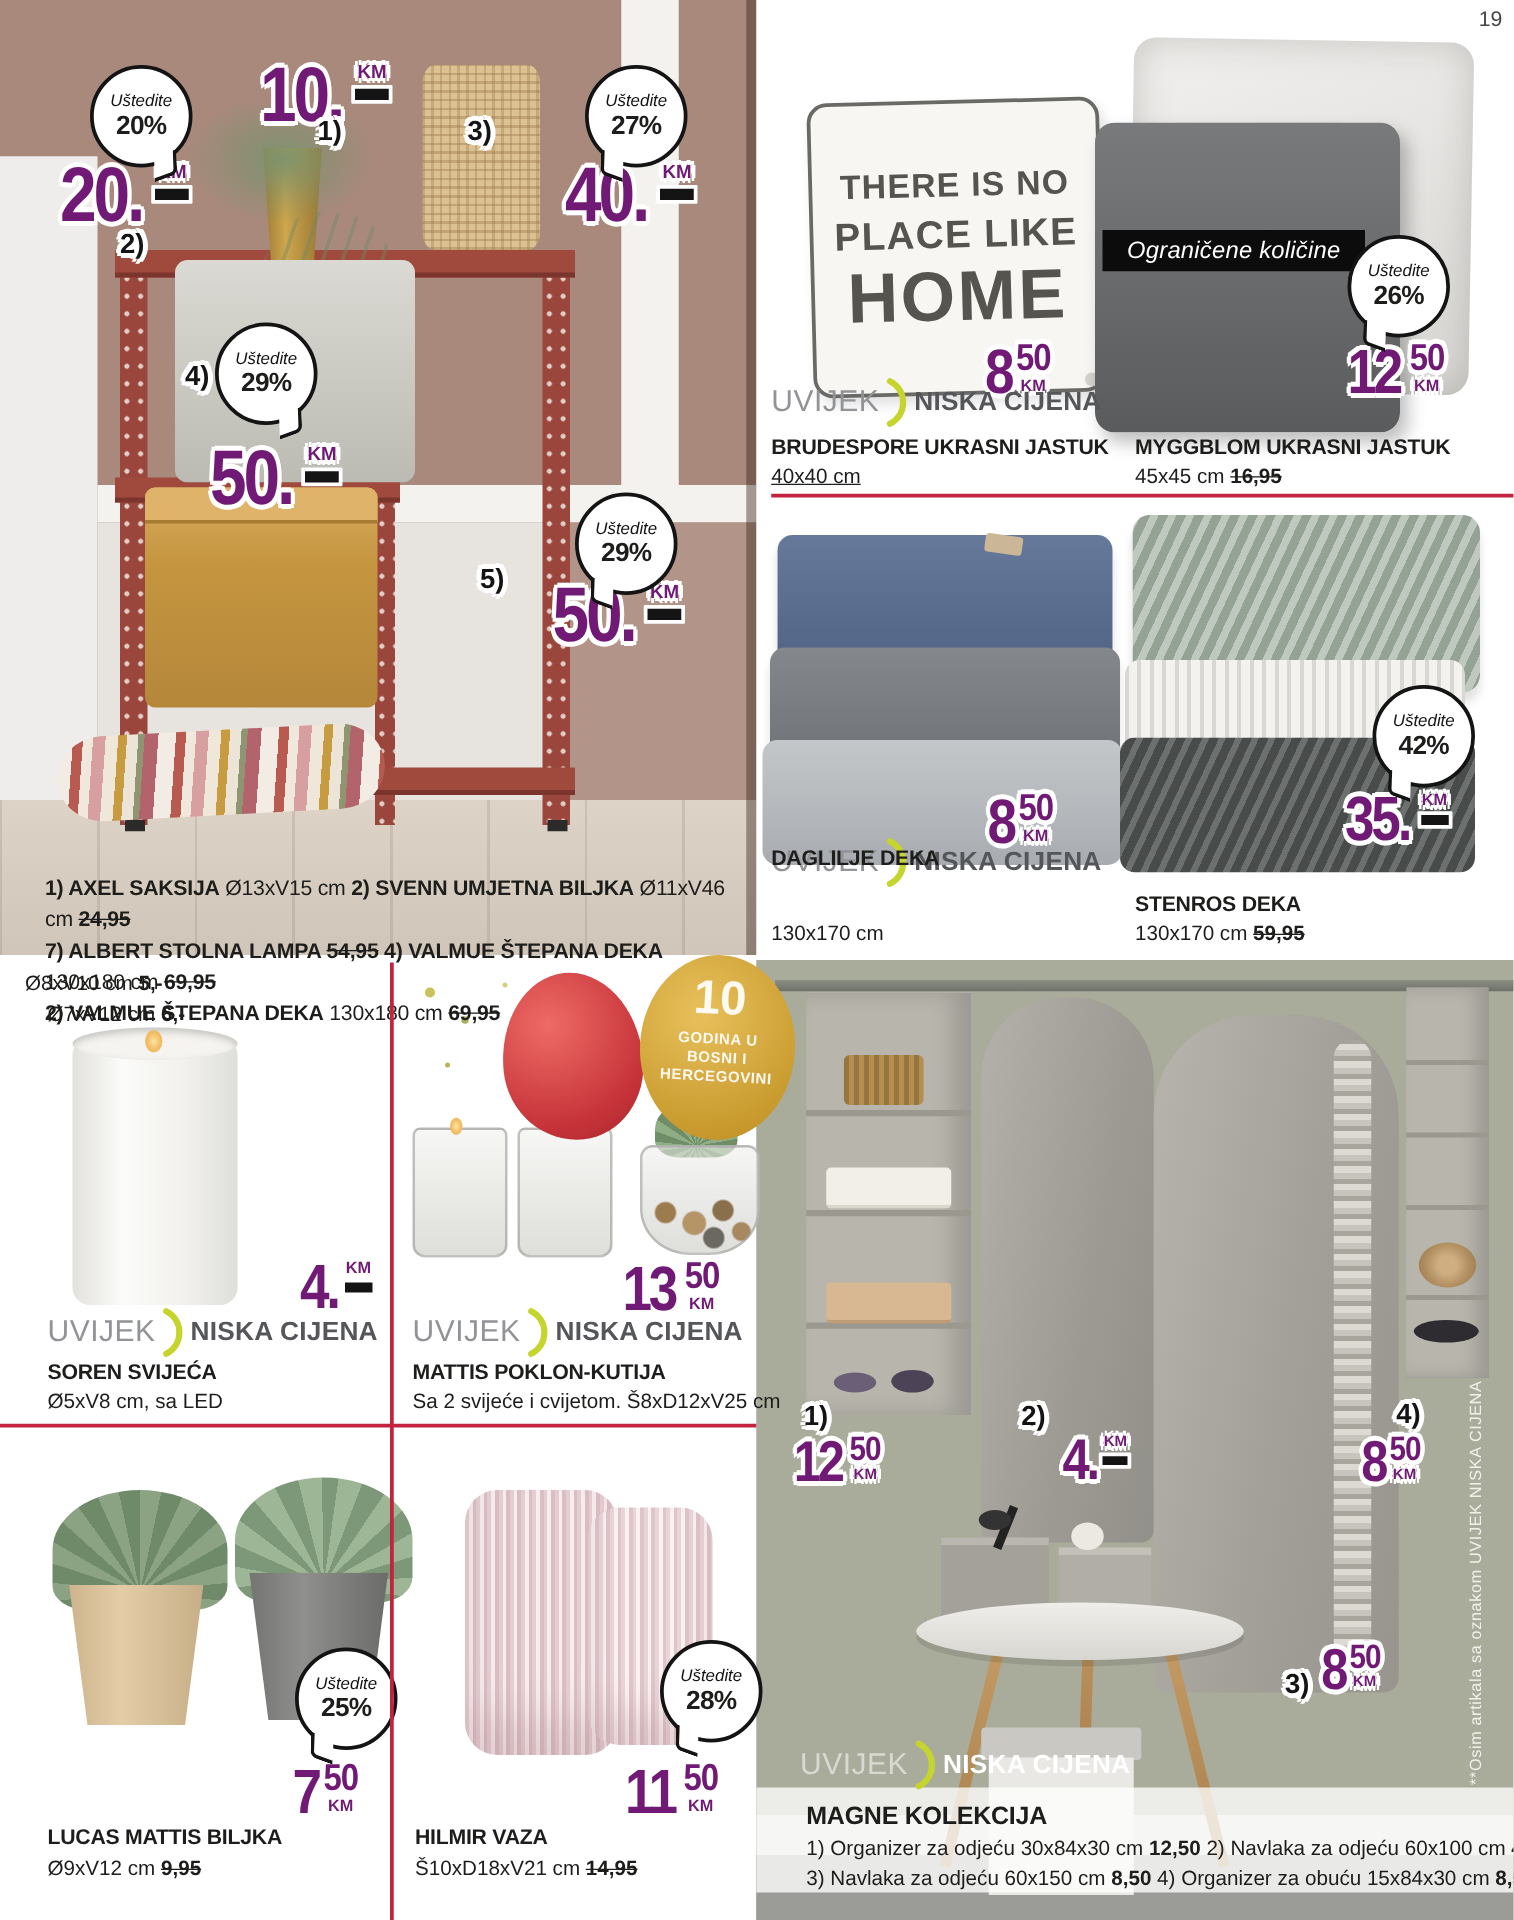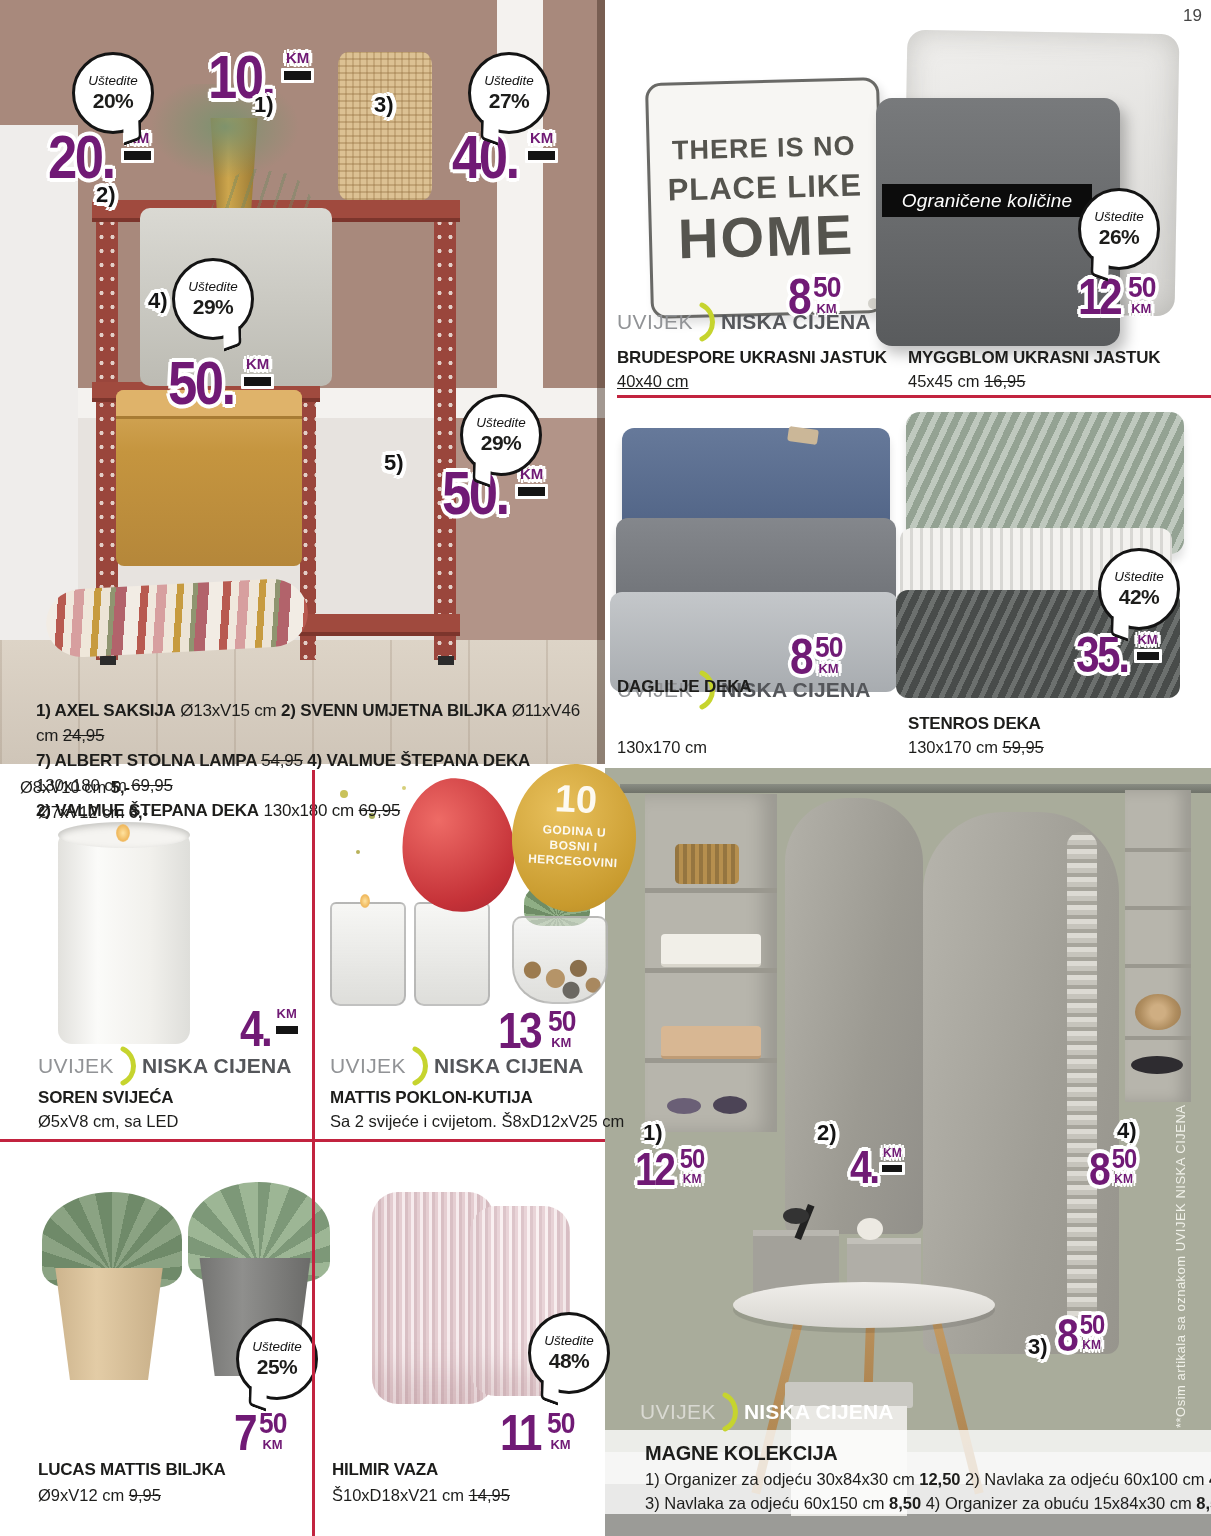--- a/index.html
+++ b/index.html
@@ -23,27 +23,27 @@
   .badge{position:absolute;width:76px;height:76px;background:#fff;border:3px solid #141414;border-radius:50%;
          display:flex;flex-direction:column;align-items:center;justify-content:center;z-index:8;}
   .badge .blbl{font-style:italic;font-size:13.5px;color:#141414;line-height:1.1;}
   .badge .bpct{font-weight:800;font-size:21px;letter-spacing:-.5px;line-height:1.1;}
   .badge::after{content:"";position:absolute;width:16px;height:16px;background:#fff;bottom:-11px;}
   .badge.tail-l::after{left:9px;border-left:3px solid #141414;border-bottom:3px solid #141414;transform:rotate(20deg) skew(18deg);border-bottom-left-radius:5px;}
   .badge.tail-r::after{right:9px;border-right:3px solid #141414;border-bottom:3px solid #141414;transform:rotate(-20deg) skew(-18deg);border-bottom-right-radius:5px;}
   
   .marker{position:absolute;font-weight:800;font-size:22px;color:#141414;z-index:7;}
   .jysk{position:absolute;display:flex;align-items:center;white-space:nowrap;z-index:7;}
-  .jysk .j1{font-size:21px;color:#919396;letter-spacing:.4px;}
+  .jysk .j1{font-size:24px;color:#919396;letter-spacing:.4px;}
   .jysk .j2{font-size:21px;font-weight:800;color:#54565a;letter-spacing:.2px;}
   .jysk.white .j1{color:#d9d9d2;} .jysk.white .j2{color:#ffffff;}
   .jysk svg{margin:0 2px;}
   .pname{position:absolute;font-weight:800;font-size:17px;letter-spacing:-.2px;white-space:nowrap;z-index:7;}
   .pdims{position:absolute;font-size:16.5px;white-space:nowrap;z-index:7;}
-  .strike{font-weight:400;text-decoration:line-through;margin-top:14px;}
+  .strike{font-weight:700;text-decoration:line-through;margin-top:14px;}
   .b{font-weight:800;}
   .desc{position:absolute;font-size:17px;line-height:25px;letter-spacing:-.2px;color:#1d1d1b;z-index:7;}
   .limited{position:absolute;background:#0c0c0c;color:#fff;font-style:italic;font-size:19px;
            display:flex;align-items:center;justify-content:center;z-index:6;letter-spacing:.2px;}
   .redline{position:absolute;background:#c2233f;z-index:9;}
   .pagenum{position:absolute;font-size:17px;color:#454545;z-index:7;}
   .photo{position:absolute;overflow:hidden;}
   .postdots{background-color:#9a463c;background-image:radial-gradient(circle,#e3cfc8 1.8px,transparent 2.3px);background-size:11px 14px;}
   .balloon-text{position:absolute;color:rgba(255,255,255,.92);text-align:center;width:100%;left:0;}
   .vnote{position:absolute;writing-mode:vertical-rl;transform:rotate(180deg);font-size:13px;color:rgba(246,246,240,.92);letter-spacing:.5px;z-index:7;white-space:nowrap;}
@@ -410,21 +410,21 @@
   </div>
   <div class="pname" style="left:38px;top:1460px;">LUCAS MATTIS BILJKA</div>
   <div class="pdims" style="left:38px;top:1486px;">
     <span>Ø9xV12 cm </span><span class="strike">9,95</span>
   </div>
 
   <div class="abs" style="left:372px;top:1192px;width:122px;height:212px;border-radius:26px;background:repeating-linear-gradient(90deg,#e5ced2 0 3px,#f7ecee 3px 6px,#d9bfc4 6px 9px);box-shadow:inset 0 -30px 30px rgba(170,130,135,.25);"></div>
   <div class="abs" style="left:470px;top:1206px;width:100px;height:190px;border-radius:26px;background:repeating-linear-gradient(90deg,#e9d4d8 0 3px,#faf1f2 3px 6px,#ddc5ca 6px 9px);box-shadow:inset 0 -26px 26px rgba(170,130,135,.25);"></div>
   <div class="badge tail-l" style="left:528px;top:1312px;">
     <span class="blbl">Uštedite</span>
-    <span class="bpct">48%</span>
+    <span class="bpct">28%</span>
   </div>
   <div class="price md" style="left:500px;top:1408px;">
     <span class="pn halo">11</span>
     <span class="pstack2">
         <span class="psup halo">50</span>
         <span class="pkm halo">KM</span>
       </span>
   </div>
   <div class="pname" style="left:332px;top:1460px;">HILMIR VAZA</div>
   <div class="pdims" style="left:332px;top:1486px;">

